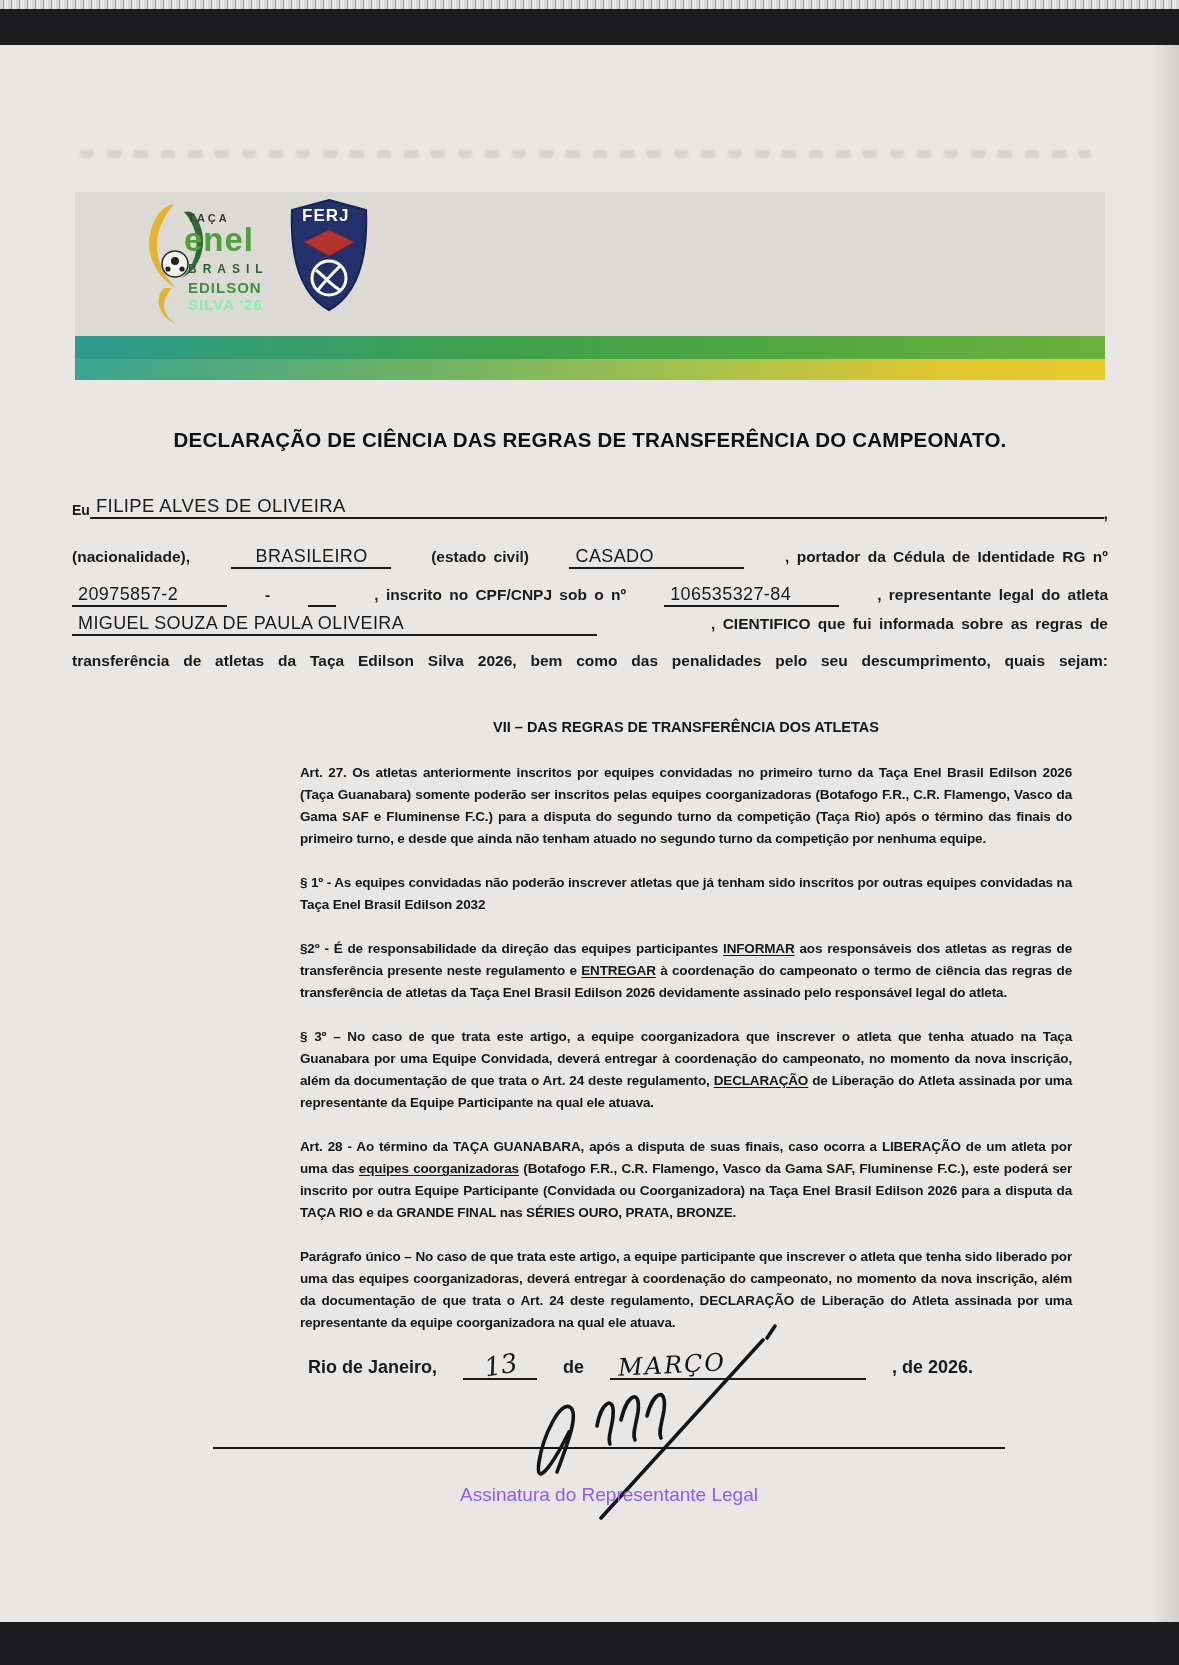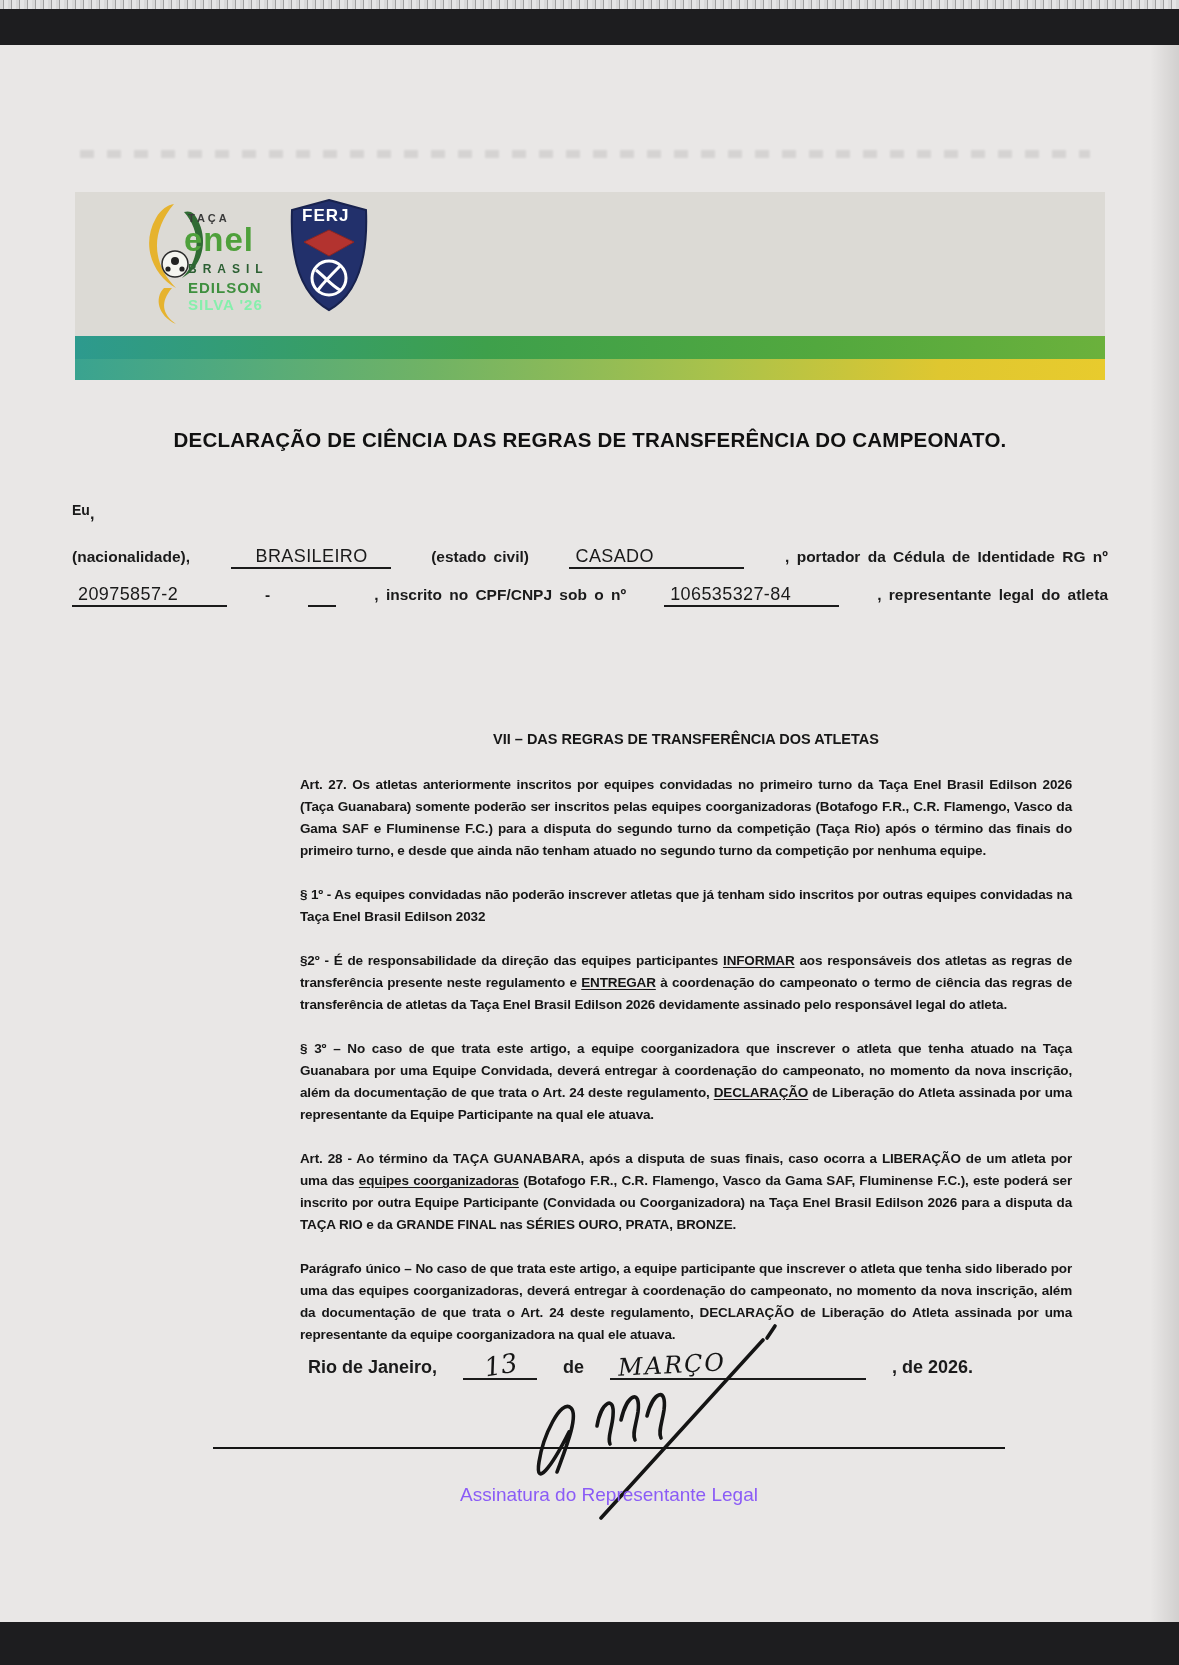--- a/index.html
+++ b/index.html
@@ -65,21 +65,21 @@
   .w175{width:175px;text-align:left;}
   .w155{width:155px;text-align:left;}
   .w28{width:28px;}
   .w525{width:525px;text-align:left;}
   .row5{left:72px;top:652px;width:1036px;font-size:15.5px;font-weight:bold;
     text-align:justify;text-align-last:justify;}
 
   
   .doc-body{left:300px;top:716px;width:772px;font-size:13.5px;font-weight:bold;
     line-height:22px;text-align:justify;letter-spacing:-.15px;color:#161616;}
-  .doc-heading{text-align:center;margin:12px 0 24px 0;font-size:14.5px;letter-spacing:0;}
+  .doc-heading{text-align:center;margin:0 0 24px 0;font-size:14.5px;letter-spacing:0;}
   .doc-body p{margin:0 0 22px 0;}
   .seg-u{text-decoration:underline;text-underline-offset:2px;}
 
   
   .date-row{left:308px;top:1346px;height:34px;display:flex;align-items:flex-end;gap:26px;
     font-size:18px;font-weight:bold;}
   .date-row .lbl2{padding-bottom:2px;white-space:nowrap;font-weight:bold;}
   .hand{font-family:"DejaVu Serif",serif;font-style:italic;font-weight:400;color:#151515;}
   .day-blank{width:74px;text-align:center;border-bottom:2px solid #1b1b1b;}
   .day-blank .hand{display:inline-block;font-size:26px;transform:rotate(-9deg) translateY(2px);}
@@ -129,20 +129,23 @@
   <span class="abs ferj-label">FERJ</span>
 
 
   <div class="abs band-top"></div>
   <div class="abs band-bottom"></div>
 
   <div class="abs main-title">DECLARAÇÃO DE CIÊNCIA DAS REGRAS DE TRANSFERÊNCIA DO CAMPEONATO.</div>
 
   <div class="abs frow row1">
     <span class="eu">Eu</span>
+    <span class="blank">
+      <span class="typed">FILIPE ALVES DE OLIVEIRA</span>
+    </span>
     <span class="endc">,</span>
   </div>
 
   <div class="abs frow row2">
     <span class="lbl">(nacionalidade),</span>
     <span class="blank w160">
       <span class="typed">BRASILEIRO</span>
     </span>
     <span class="lbl">(estado civil)</span>
     <span class="blank w175">
@@ -157,21 +160,28 @@
     </span>
     <span class="lbl">-</span>
     <span class="blank w28"></span>
     <span class="lbl">, inscrito no CPF/CNPJ sob o nº</span>
     <span class="blank w175">
       <span class="typed">106535327-84</span>
     </span>
     <span class="lbl">, representante legal do atleta</span>
   </div>
 
-
+  <div class="abs frow row4">
+    <span class="blank w525">
+      <span class="typed">MIGUEL SOUZA DE PAULA OLIVEIRA</span>
+    </span>
+    <span class="lbl">, CIENTIFICO que fui informada sobre as regras de</span>
+  </div>
+
+  <div class="abs row5">transferência de atletas da Taça Edilson Silva 2026, bem como das penalidades pelo seu descumprimento, quais sejam:</div>
 
   <div class="abs doc-body">
     <div class="doc-heading">VII – DAS REGRAS DE TRANSFERÊNCIA DOS ATLETAS</div>
     <p><span>Art. 27. Os atletas anteriormente inscritos por equipes convidadas no primeiro turno da Taça Enel Brasil Edilson 2026 (Taça Guanabara) somente poderão ser inscritos pelas equipes coorganizadoras (Botafogo F.R., C.R. Flamengo, Vasco da Gama SAF e Fluminense F.C.) para a disputa do segundo turno da competição (Taça Rio) após o término das finais do primeiro turno, e desde que ainda não tenham atuado no segundo turno da competição por nenhuma equipe.</span></p>
     <p><span>§ 1º - As equipes convidadas não poderão inscrever atletas que já tenham sido inscritos por outras equipes convidadas na Taça Enel Brasil Edilson 2032</span></p>
     <p><span>§2º - É de responsabilidade da direção das equipes participantes </span><span class="seg-u">INFORMAR</span><span> aos responsáveis dos atletas as regras de transferência presente neste regulamento e </span><span class="seg-u">ENTREGAR</span><span> à coordenação do campeonato o termo de ciência das regras de transferência de atletas da Taça Enel Brasil Edilson 2026 devidamente assinado pelo responsável legal do atleta.</span></p>
     <p><span>§ 3º – No caso de que trata este artigo, a equipe coorganizadora que inscrever o atleta que tenha atuado na Taça Guanabara por uma Equipe Convidada, deverá entregar à coordenação do campeonato, no momento da nova inscrição, além da documentação de que trata o Art. 24 deste regulamento, </span><span class="seg-u">DECLARAÇÃO</span><span> de Liberação do Atleta assinada por uma representante da Equipe Participante na qual ele atuava.</span></p>
     <p><span>Art. 28 - Ao término da TAÇA GUANABARA, após a disputa de suas finais, caso ocorra a LIBERAÇÃO de um atleta por uma das </span><span class="seg-u">equipes coorganizadoras</span><span> (Botafogo F.R., C.R. Flamengo, Vasco da Gama SAF, Fluminense F.C.), este poderá ser inscrito por outra Equipe Participante (Convidada ou Coorganizadora) na Taça Enel Brasil Edilson 2026 para a disputa da TAÇA RIO e da GRANDE FINAL nas SÉRIES OURO, PRATA, BRONZE.</span></p>
     <p><span>Parágrafo único – No caso de que trata este artigo, a equipe participante que inscrever o atleta que tenha sido liberado por uma das equipes coorganizadoras, deverá entregar à coordenação do campeonato, no momento da nova inscrição, além da documentação de que trata o Art. 24 deste regulamento, DECLARAÇÃO de Liberação do Atleta assinada por uma representante da equipe coorganizadora na qual ele atuava.</span></p>
   </div>

